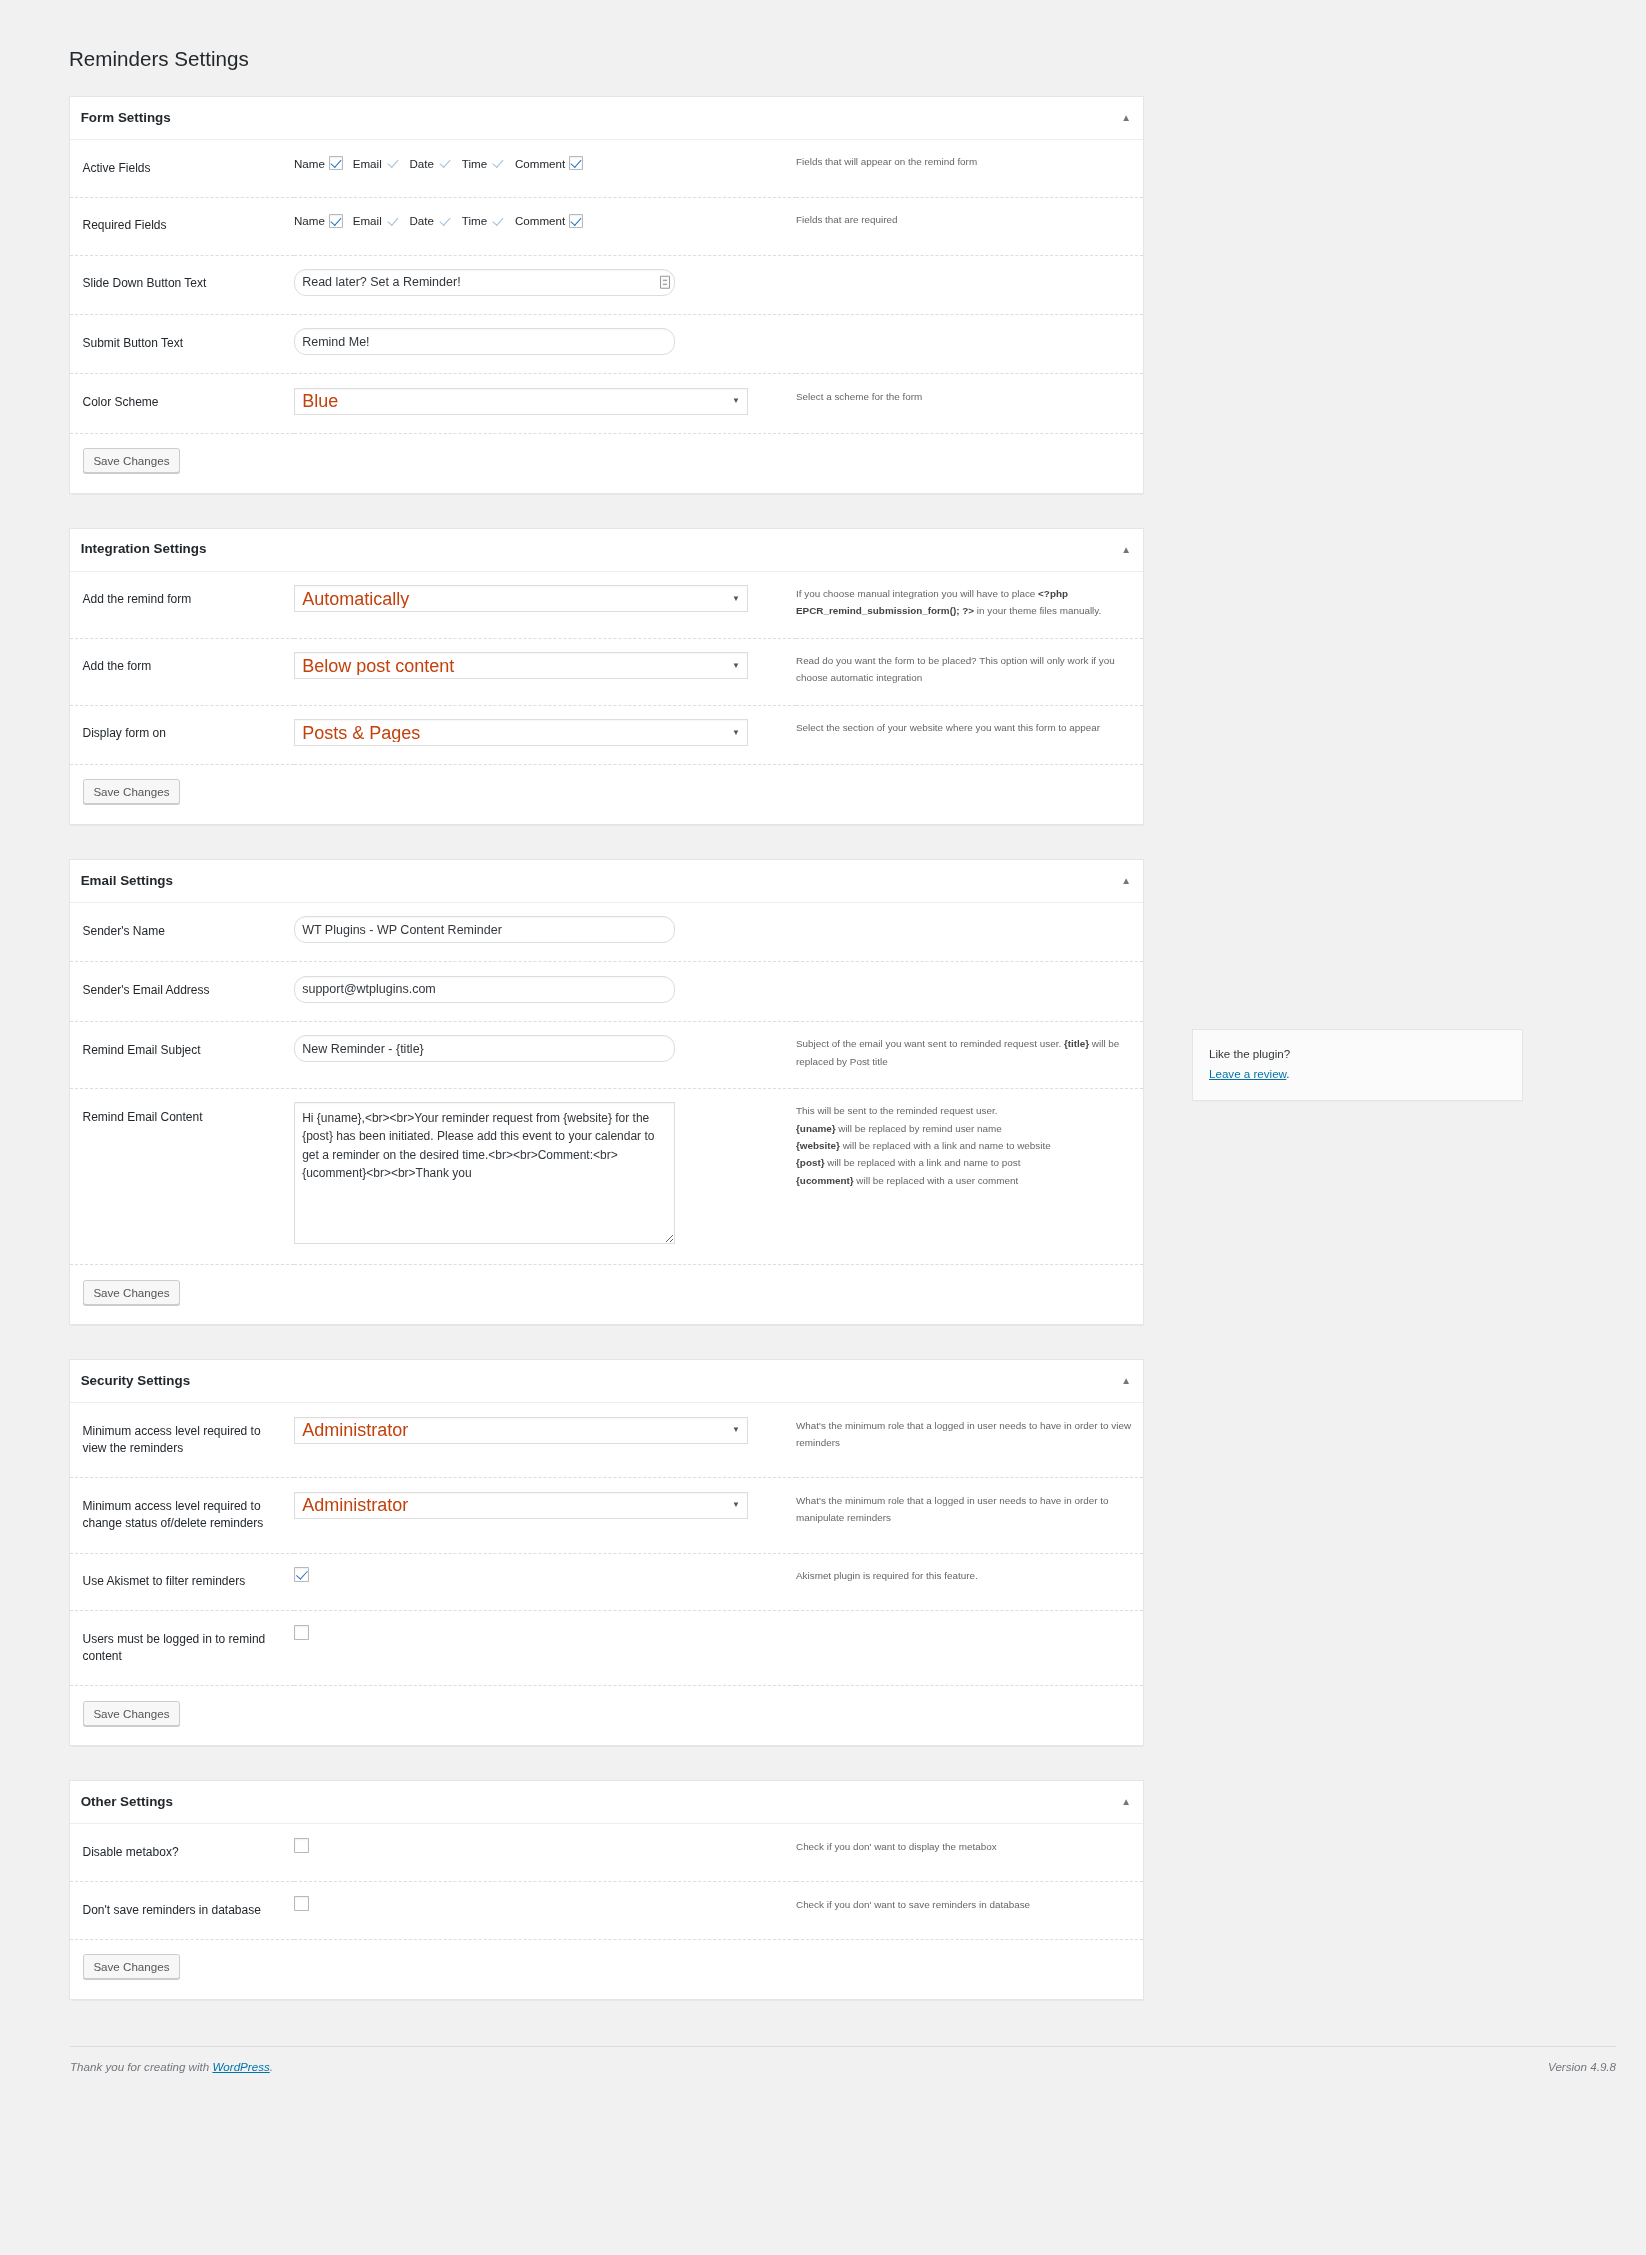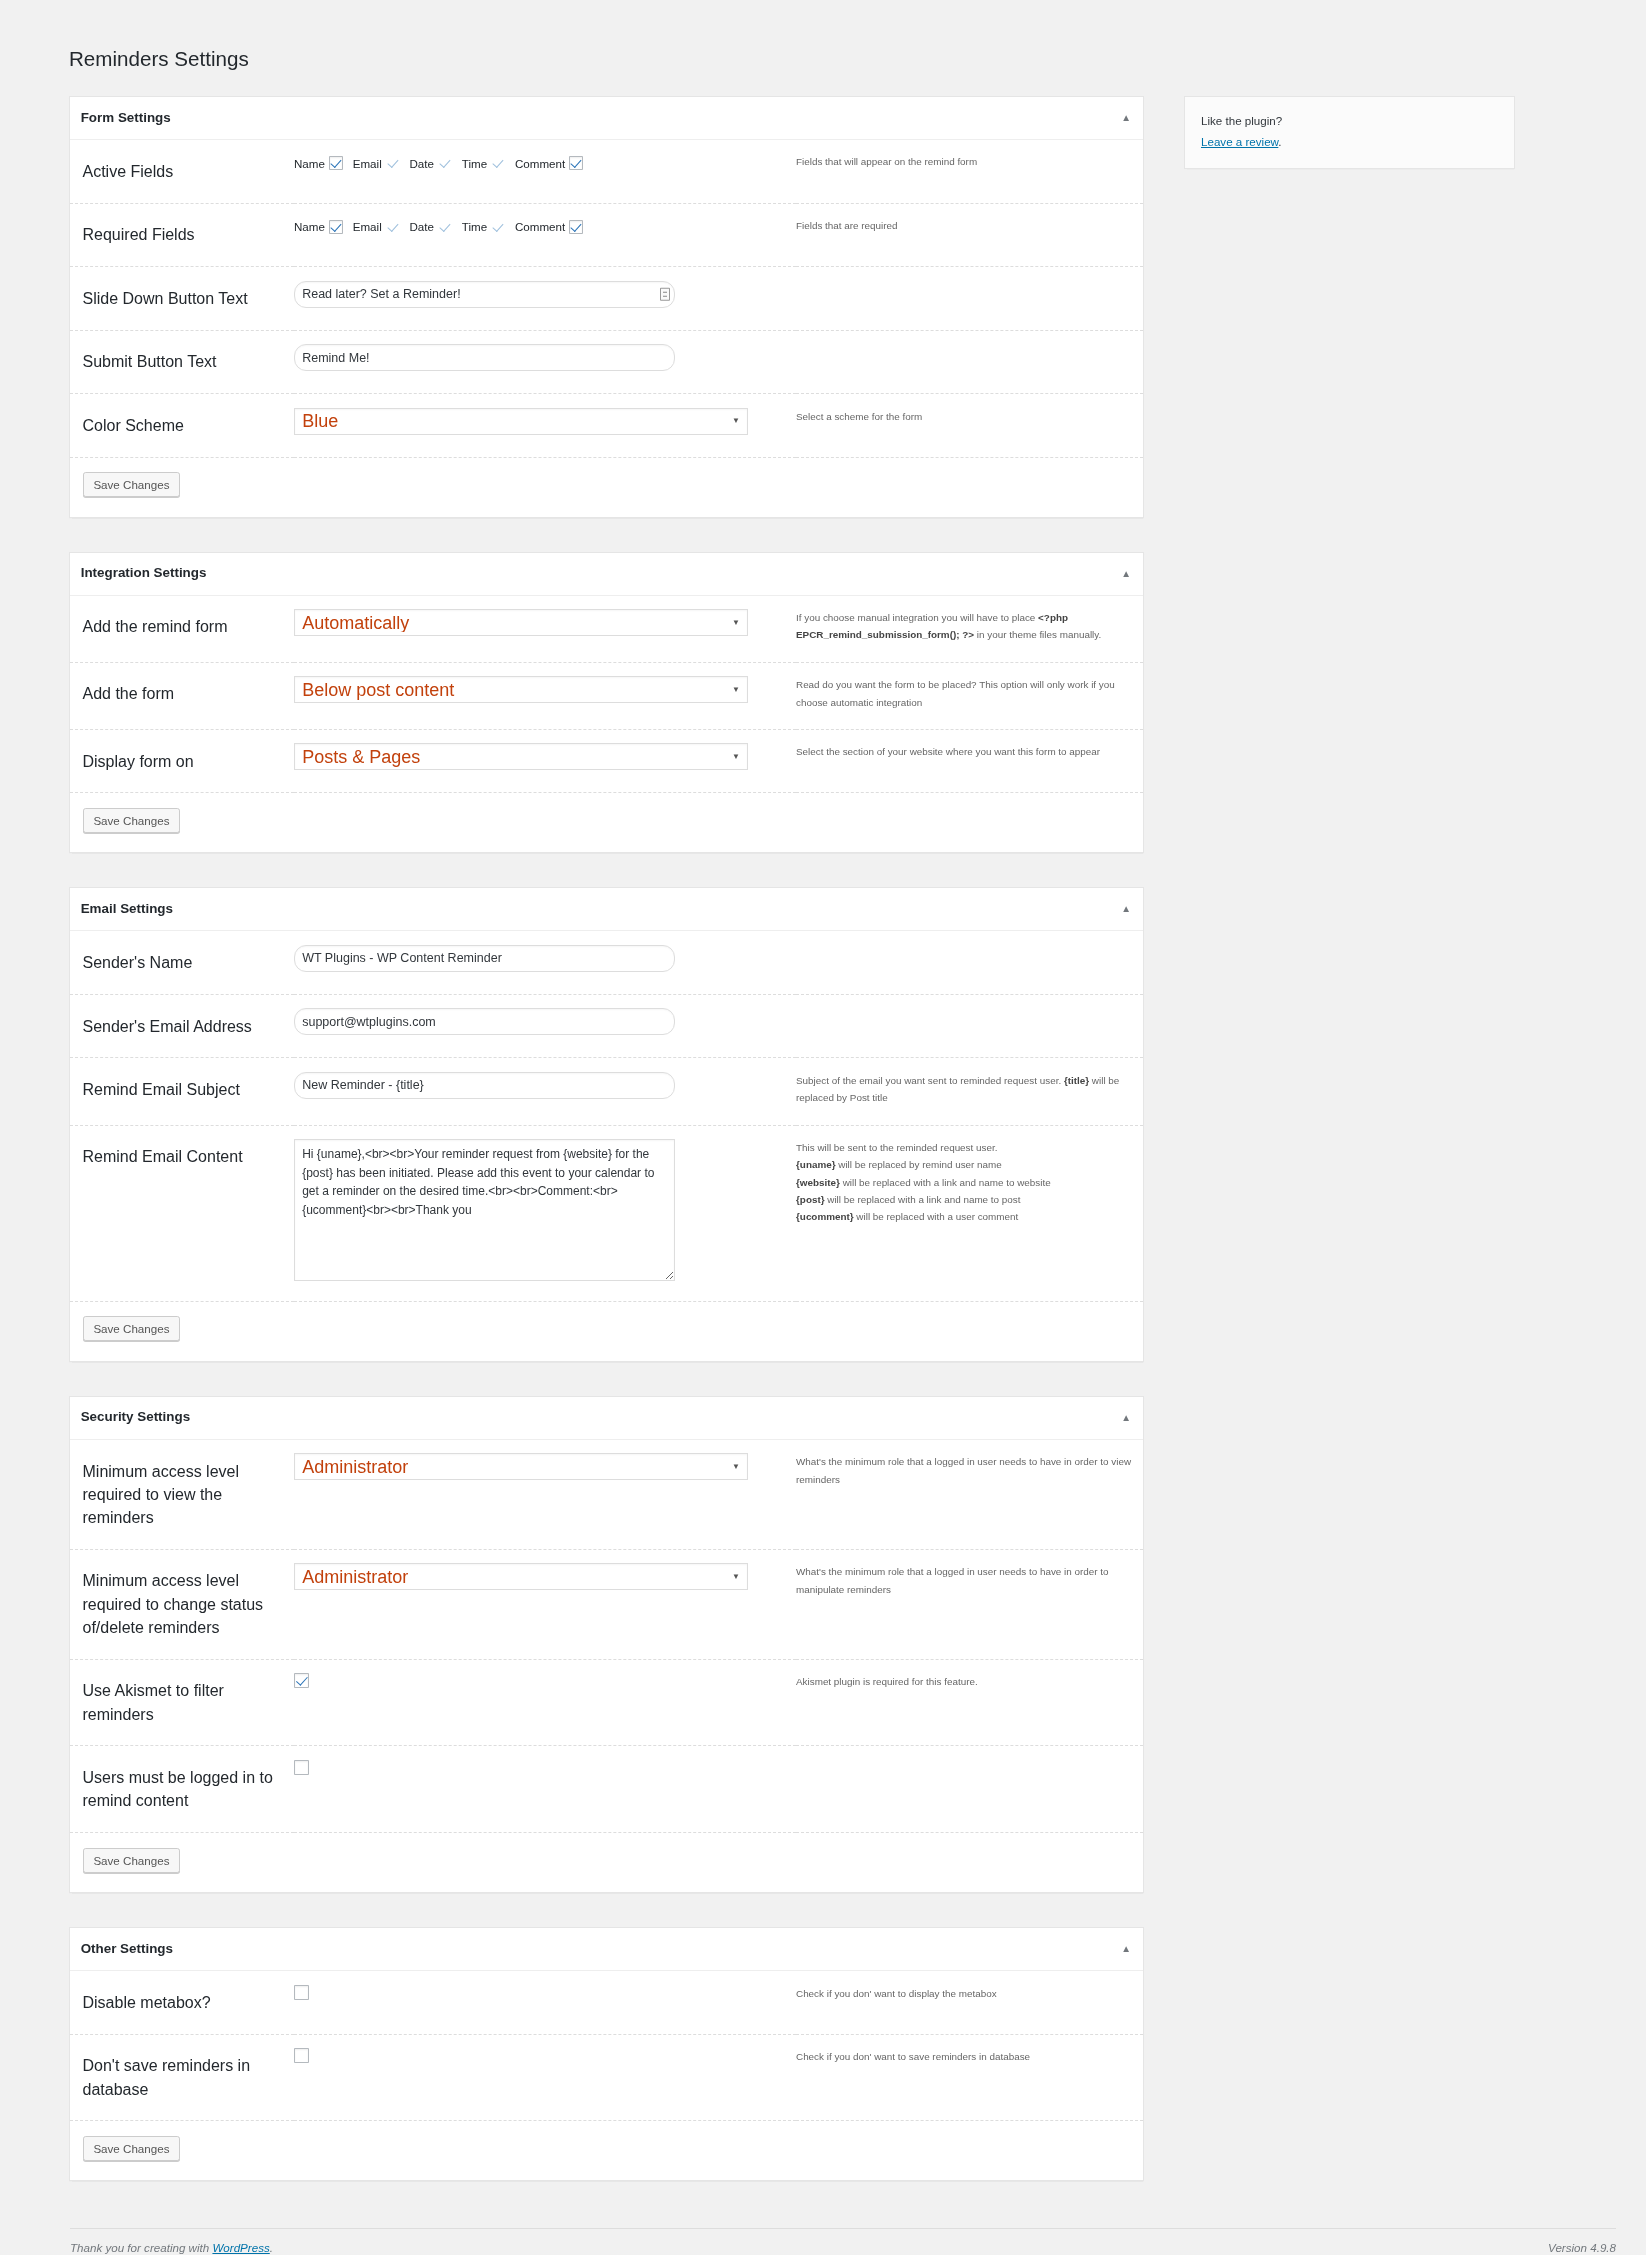--- a/index.html
+++ b/index.html
@@ -18,21 +18,21 @@
 
   .page-title {
     font-size: 20.6px;
     font-weight: 400;
     color: #23282d;
     margin: 0 0 19.7px 39px;
     line-height: 1.3;
     padding: 8px 0 3.6px 0;
   }
 
-  .layout { display: flex; align-items: flex-start; gap: 0; }
+  .layout { display: flex; align-items: center; gap: 8px; }
   .col-main { width: 1075px; margin-left: 39px; }
   .col-side { width: 331px; margin-left: 40px; }
 
   
   .side-box {
     background: #fbfbfb;
     border: 0.9px solid #e5e5e5;
     padding: 14.3px 16px 16px 16px;
     font-size: 11.6px;
     line-height: 1.75;
@@ -80,21 +80,21 @@
     width: 100%;
     border-collapse: collapse;
     table-layout: fixed;
   }
   table.form-table tr { border-bottom: 0.9px dashed #ddd; }
   table.form-table tr:last-child { border-bottom: 0.9px dashed #ddd; }
   table.form-table th {
     width: 224px;
     text-align: left;
     font-weight: 400;
-    font-size: 16px;
+    font-size: 12px;
     color: #23282d;
     vertical-align: top;
     padding: 19.7px 9px 19.7px 12.5px;
     line-height: 1.45;
   }
   table.form-table td {
     vertical-align: top;
     padding: 13.4px 9px 18px 0;
   }
   td.td-field { width: 502px; }

